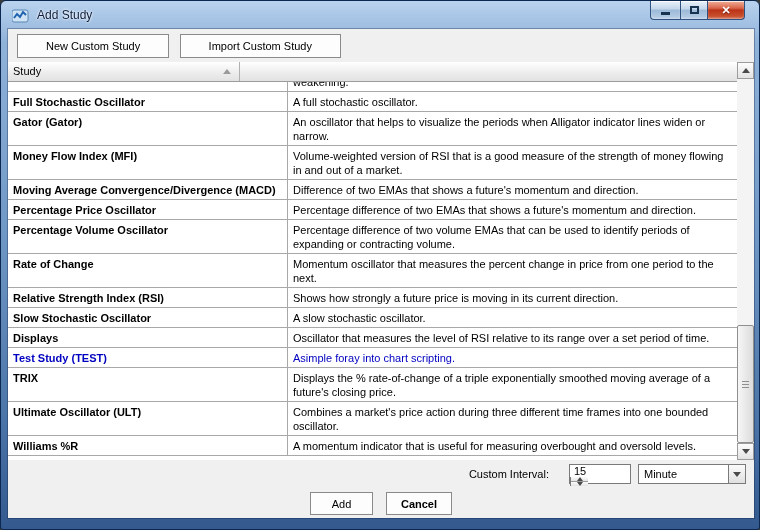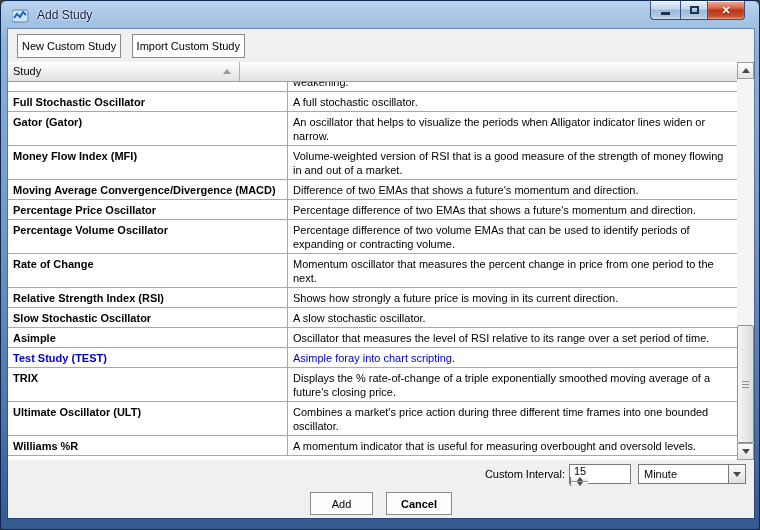--- a/index.html
+++ b/index.html
@@ -40,21 +40,21 @@
 
   
   .client {
     position:absolute; left:7px; top:28px; width:746px; height:489px;
     background:#f0f0f0;
     box-shadow:0 0 0 1px rgba(15,35,70,.35);
   }
 
   .toolbar { padding:5px 0 0 3px; height:33px; }
   .toolbar button {
-    height:24px; margin-left:6px; padding:0 4px;
+    height:24px; margin-left:6px; padding:0 28px;
     background:#fdfdfd; border:1px solid #8a8a8a;
     font-family:"Liberation Sans", sans-serif; font-size:11px; color:#000;
   }
 
   
   .table-area { position:relative; width:746px; height:398px; }
   .grid { position:absolute; left:0; top:0; width:729px; height:398px; background:#fff; overflow:hidden; }
   .thead { display:flex; height:20px;
     background:linear-gradient(#ffffff, #ececec 60%, #e2e2e2);
     border-bottom:1px solid #9c9c9c; }
@@ -91,21 +91,21 @@
   .grip, .grip::before, .grip::after { width:7px; height:1px; background:#8f8f8f; display:block; }
   .grip { position:relative; }
   .grip::before { content:""; position:absolute; top:-3px; }
   .grip::after  { content:""; position:absolute; top:3px; }
   .arr-up { width:0; height:0; border-left:4px solid transparent; border-right:4px solid transparent; border-bottom:5px solid #4a4a4a; }
   .arr-dn { width:0; height:0; border-left:4px solid transparent; border-right:4px solid transparent; border-top:5px solid #4a4a4a; }
 
   
   .footer { padding-top:3px; }
   .interval-row { display:flex; justify-content:flex-end; align-items:center; height:22px; padding-right:8px; }
-  .interval-row label { font-size:11px; color:#000; margin-right:4px; }
+  .interval-row label { font-size:11px; color:#000; margin-right:20px; }
   .spinner { display:flex; width:62px; height:20px; border:1px solid #7a7a7a; background:#fff;flex-direction:column; }
   .spinner input {
     width:42px; border:none; outline:none; font-family:"Liberation Sans", sans-serif;
     font-size:11px; padding-left:4px; background:#fff; color:#000;
   }
   .spin-btns { width:18px; display:flex; flex-direction:column; border-left:1px solid #7a7a7a; }
   .spin { flex:1; background:linear-gradient(#fbfbfb,#e4e4e4); display:flex; align-items:center; justify-content:center; }
   .spin.up { border-bottom:1px solid #9c9c9c; }
   .spin .t-up { width:0; height:0; border-left:3px solid transparent; border-right:3px solid transparent; border-bottom:4px solid #4a4a4a; }
   .spin .t-dn { width:0; height:0; border-left:3px solid transparent; border-right:3px solid transparent; border-top:4px solid #4a4a4a; }
@@ -197,21 +197,21 @@
   </div>
             <div class="tr">
     <div class="td study-col">Relative Strength Index (RSI)</div>
     <div class="td desc-col">Shows how strongly a future price is moving in its current direction.</div>
   </div>
             <div class="tr">
     <div class="td study-col">Slow Stochastic Oscillator</div>
     <div class="td desc-col">A slow stochastic oscillator.</div>
   </div>
             <div class="tr">
-    <div class="td study-col">Asimple</div>
+    <div class="td study-col">Displays</div>
     <div class="td desc-col">Oscillator that measures the level of RSI relative to its range over a set period of time.</div>
   </div>
             <div class="tr hl">
     <div class="td study-col">Test Study (TEST)</div>
     <div class="td desc-col">Asimple foray into chart scripting.</div>
   </div>
             <div class="tr">
     <div class="td study-col">TRIX</div>
     <div class="td desc-col">Displays the % rate-of-change of a triple exponentially smoothed moving average of a future's closing price.</div>
   </div>

